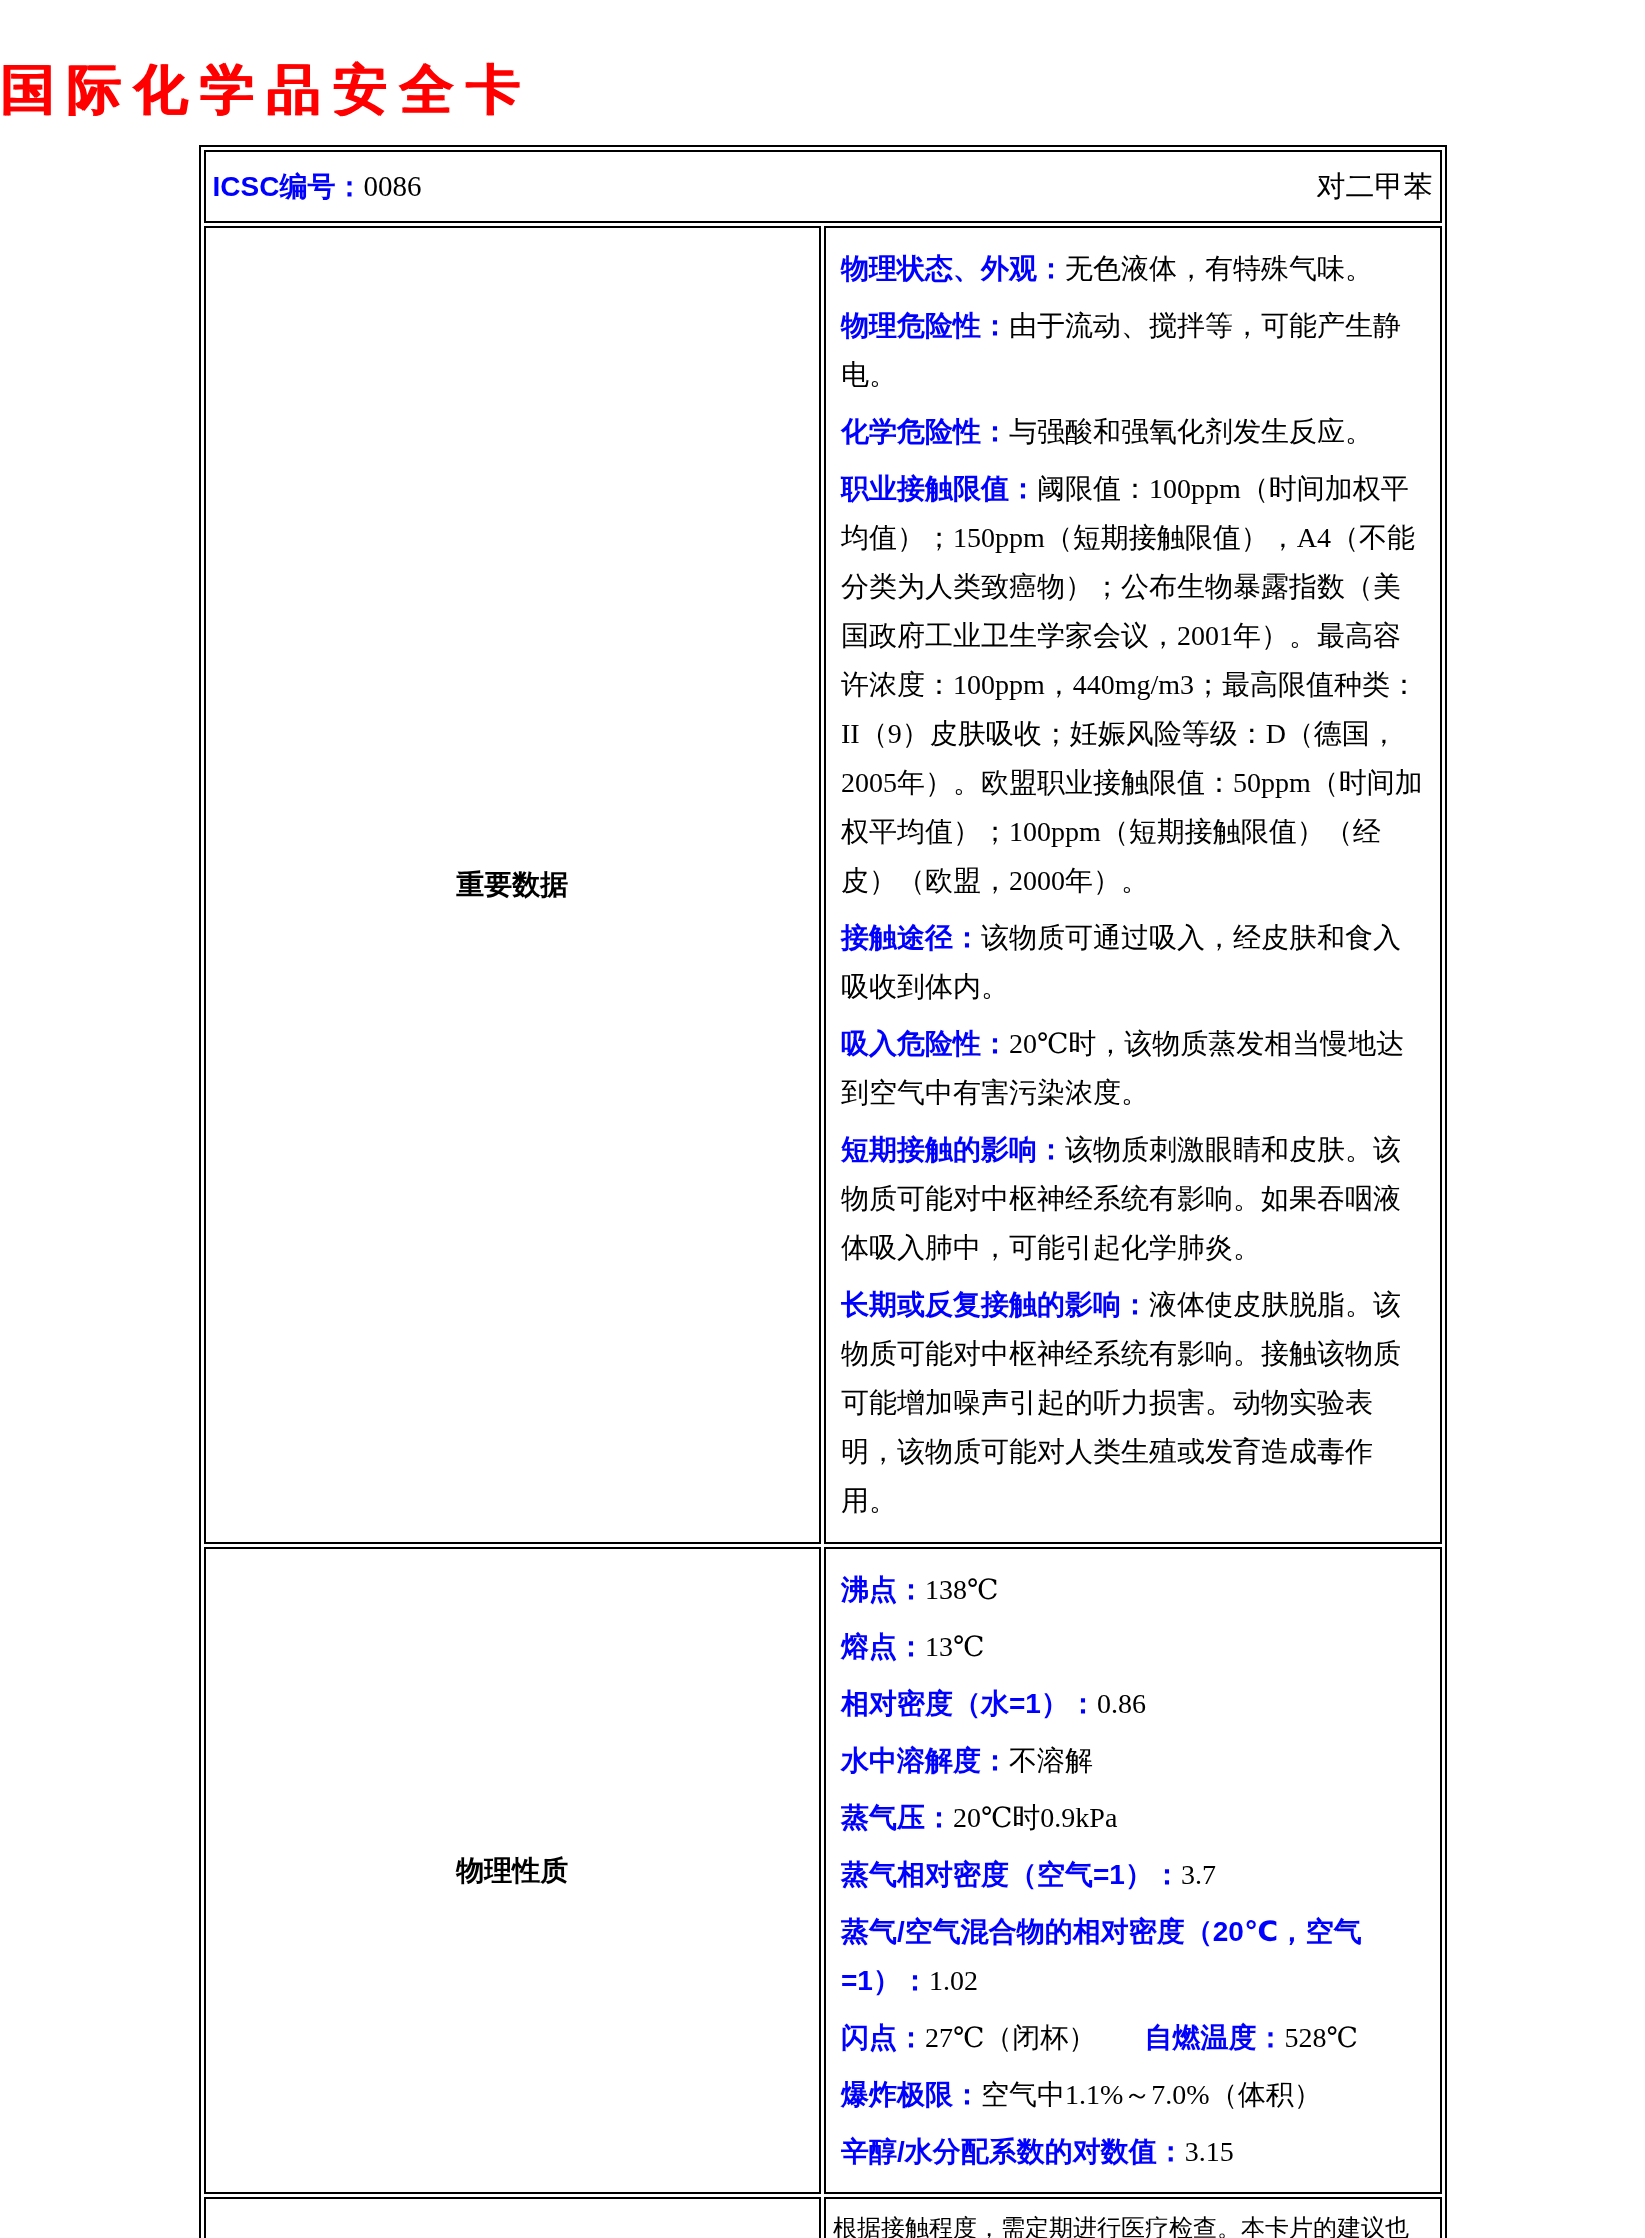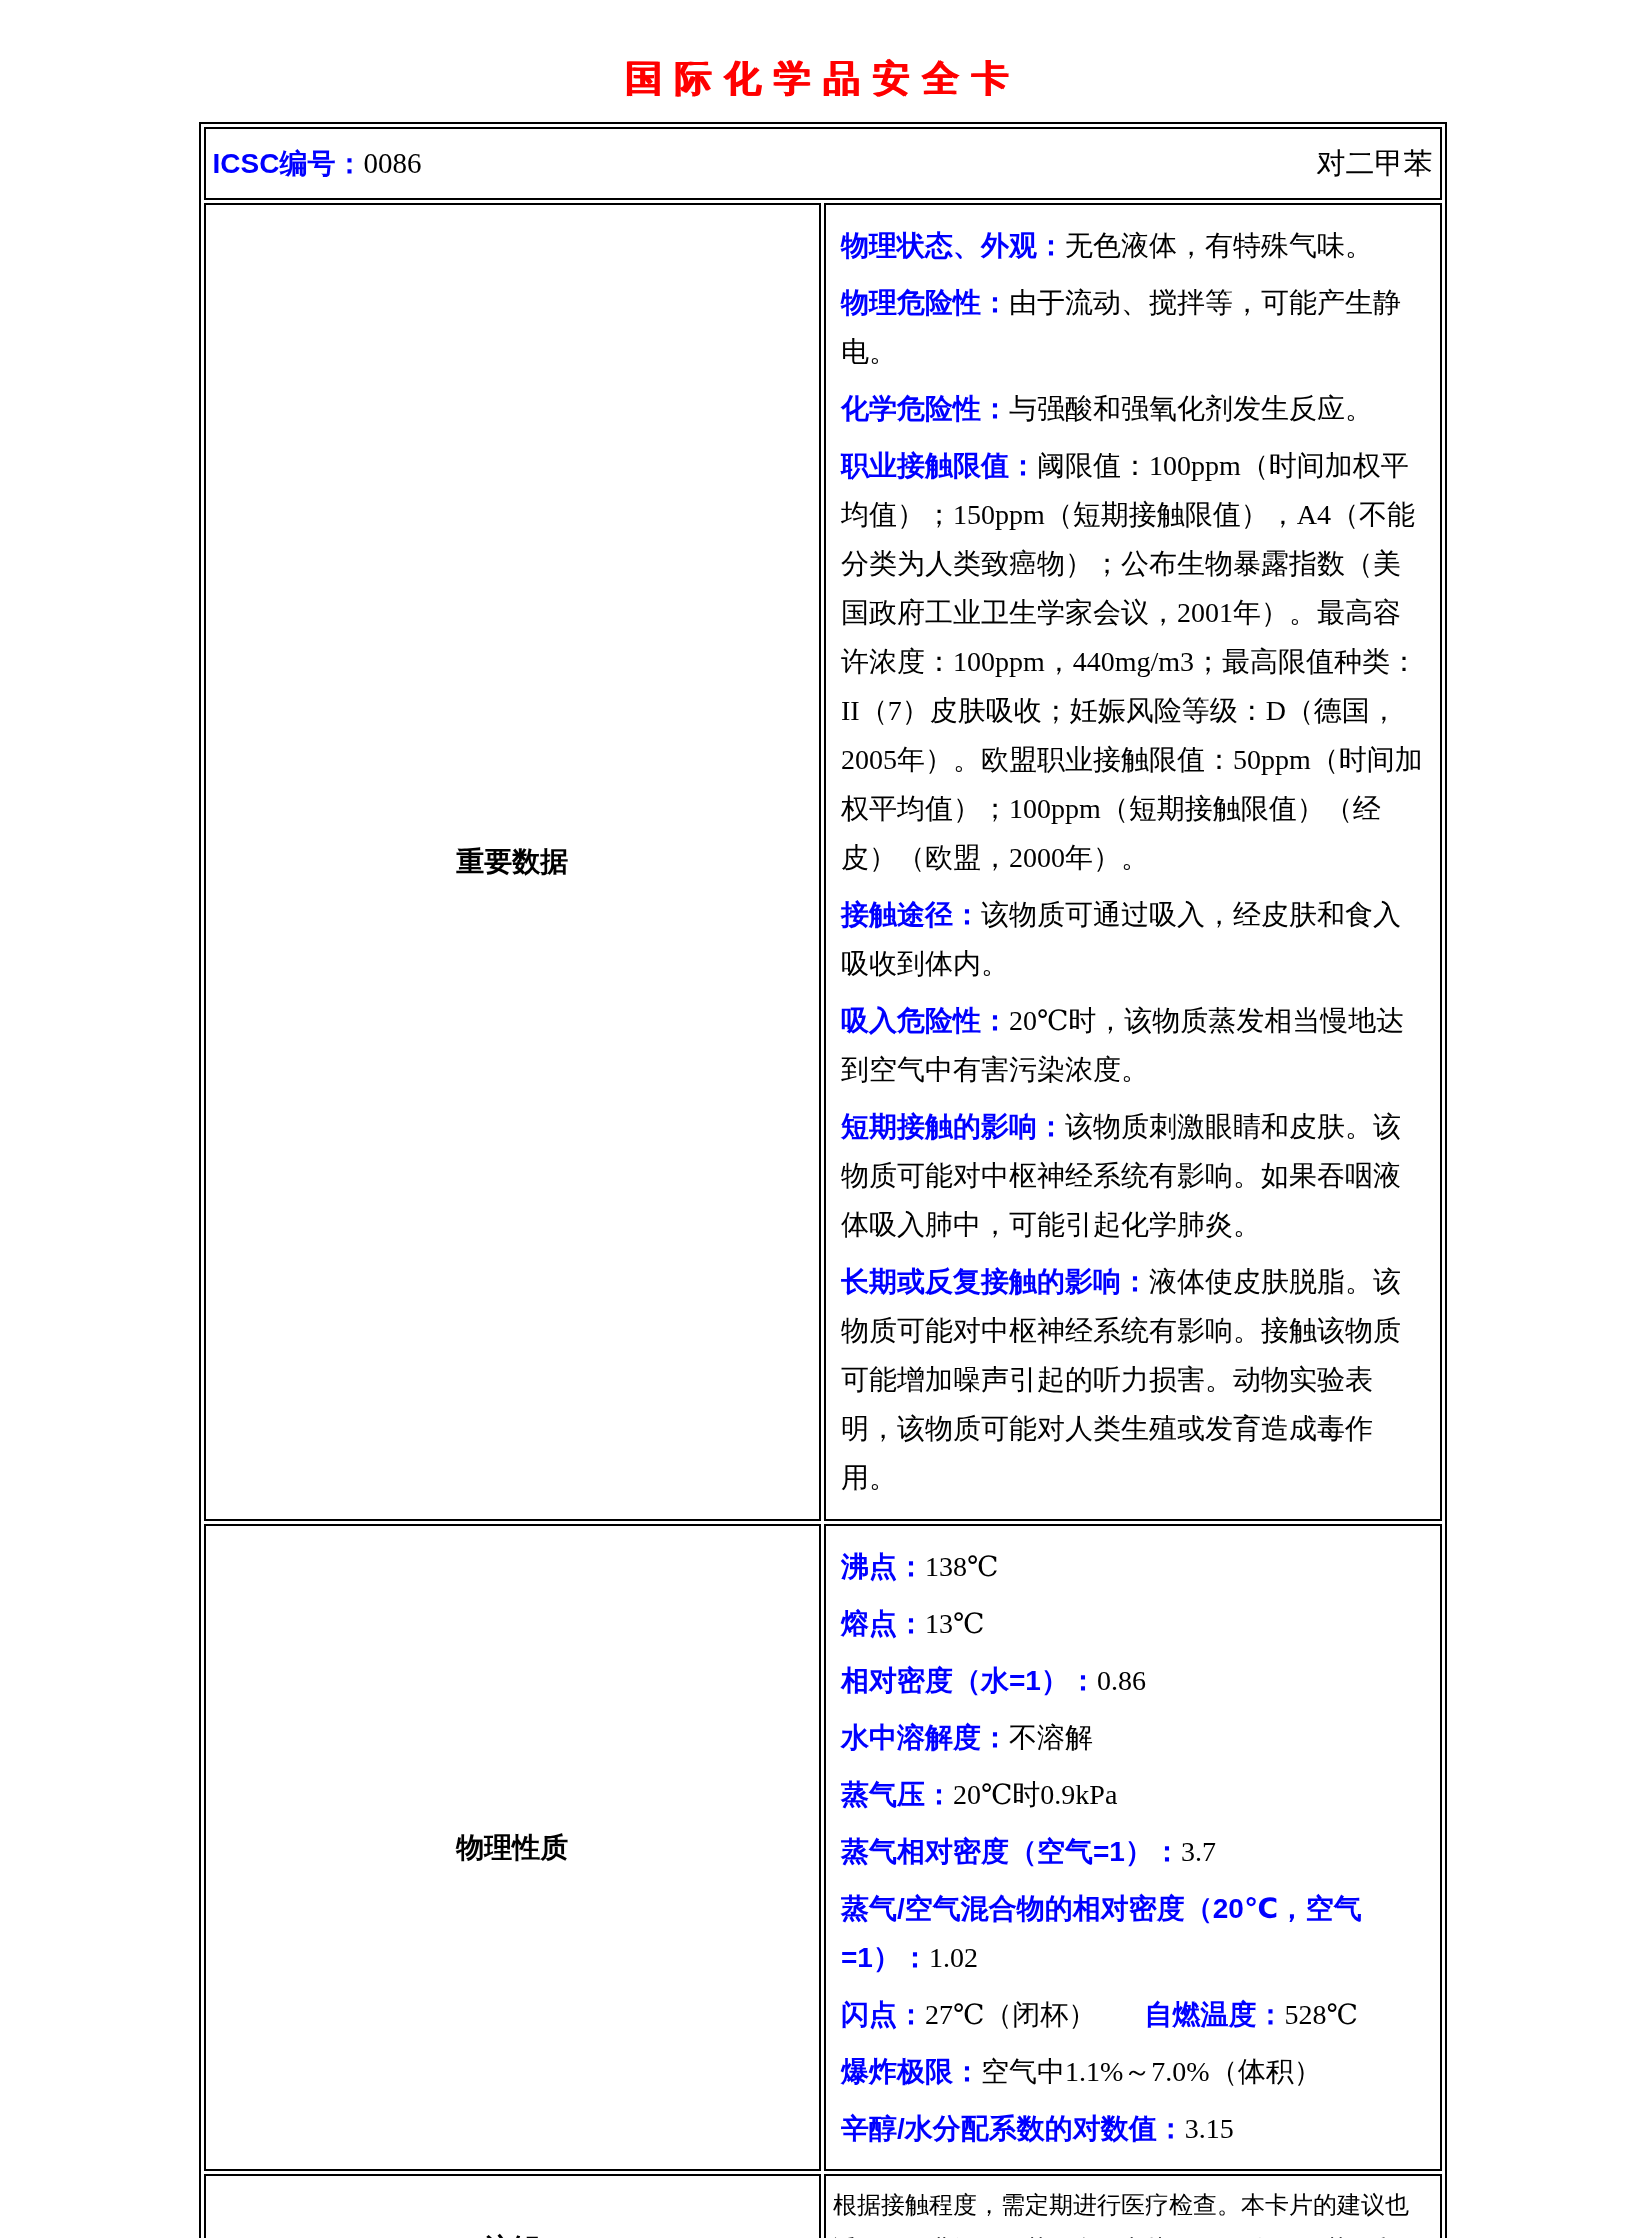--- a/index.html
+++ b/index.html
@@ -1,18 +1,18 @@
 <!DOCTYPE html>
 <html style="font-size:11px"><head>
 <meta charset="utf-8">
 <style>
   html,body{margin:0;padding:0;background:#ffffff;}
   body{width:1645px;min-height:2239px;font-family:"Liberation Serif","DejaVu Serif",serif;color:#000;}
-  .page-title{margin:54px 0 18px 0;text-align:center;color:#ff0000;font-weight:bold;
-    font-size:37px;letter-spacing:12.5px;text-shadow:1.4px 0 0 #ff0000;}
+  .page-title{margin:54px 0 18px 0;color:#ff0000;font-weight:bold;
+    font-size:54px;letter-spacing:12.5px;text-shadow:1.4px 0 0 #ff0000;}
   table.card{width:1248px;margin:0 auto;border:2.8px solid #000;border-spacing:3.5px;border-collapse:separate;table-layout:fixed;}
   td{border:2.1px solid #000;vertical-align:middle;}
   .label-cell{width:174px;text-align:center;color:#000000;font-weight:bold;
     font-family:"Liberation Sans","DejaVu Sans",sans-serif;font-size:28px;padding:2.8px;}
   .content-cell{padding:8.3px 7px;font-size:28px;line-height:49px;}
   .line{margin:8px;}
   .lbl{color:#0000ff;font-weight:bold;font-family:"Liberation Sans","DejaVu Sans",sans-serif;}
   .hdr-cell{padding:5.6px 7px;font-size:29px;height:58px;}
   .hdr-flex{display:flex;justify-content:space-between;align-items:center;}
   .one-line{padding:7px 7px;font-size:28px;line-height:36px;}
@@ -35,21 +35,21 @@
       </div>
     </td>
   </tr>
 
   <tr>
     <td class="label-cell">重要数据</td>
     <td class="content-cell">
       <p class="line"><span class="lbl">物理状态、外观：</span><span>无色液体，有特殊气味。</span></p>
       <p class="line"><span class="lbl">物理危险性：</span><span>由于流动、搅拌等，可能产生静电。</span></p>
       <p class="line"><span class="lbl">化学危险性：</span><span>与强酸和强氧化剂发生反应。</span></p>
-      <p class="line"><span class="lbl">职业接触限值：</span><span>阈限值：100ppm（时间加权平均值）；150ppm（短期接触限值），A4（不能分类为人类致癌物）；公布生物暴露指数（美国政府工业卫生学家会议，2001年）。最高容许浓度：100ppm，440mg/m3；最高限值种类：II（7）皮肤吸收；妊娠风险等级：D（德国，2005年）。欧盟职业接触限值：50ppm（时间加权平均值）；100ppm（短期接触限值）（经皮）（欧盟，2000年）。</span></p>
+      <p class="line"><span class="lbl">职业接触限值：</span><span>阈限值：100ppm（时间加权平均值）；150ppm（短期接触限值），A4（不能分类为人类致癌物）；公布生物暴露指数（美国政府工业卫生学家会议，2001年）。最高容许浓度：100ppm，440mg/m3；最高限值种类：II（9）皮肤吸收；妊娠风险等级：D（德国，2005年）。欧盟职业接触限值：50ppm（时间加权平均值）；100ppm（短期接触限值）（经皮）（欧盟，2000年）。</span></p>
       <p class="line"><span class="lbl">接触途径：</span><span>该物质可通过吸入，经皮肤和食入吸收到体内。</span></p>
       <p class="line"><span class="lbl">吸入危险性：</span><span>20℃时，该物质蒸发相当慢地达到空气中有害污染浓度。</span></p>
       <p class="line"><span class="lbl">短期接触的影响：</span><span>该物质刺激眼睛和皮肤。该物质可能对中枢神经系统有影响。如果吞咽液体吸入肺中，可能引起化学肺炎。</span></p>
       <p class="line"><span class="lbl">长期或反复接触的影响：</span><span>液体使皮肤脱脂。该物质可能对中枢神经系统有影响。接触该物质可能增加噪声引起的听力损害。动物实验表明，该物质可能对人类生殖或发育造成毒作用。</span></p>
     </td>
   </tr>
 
   <tr>
     <td class="label-cell">物理性质</td>
     <td class="content-cell">

